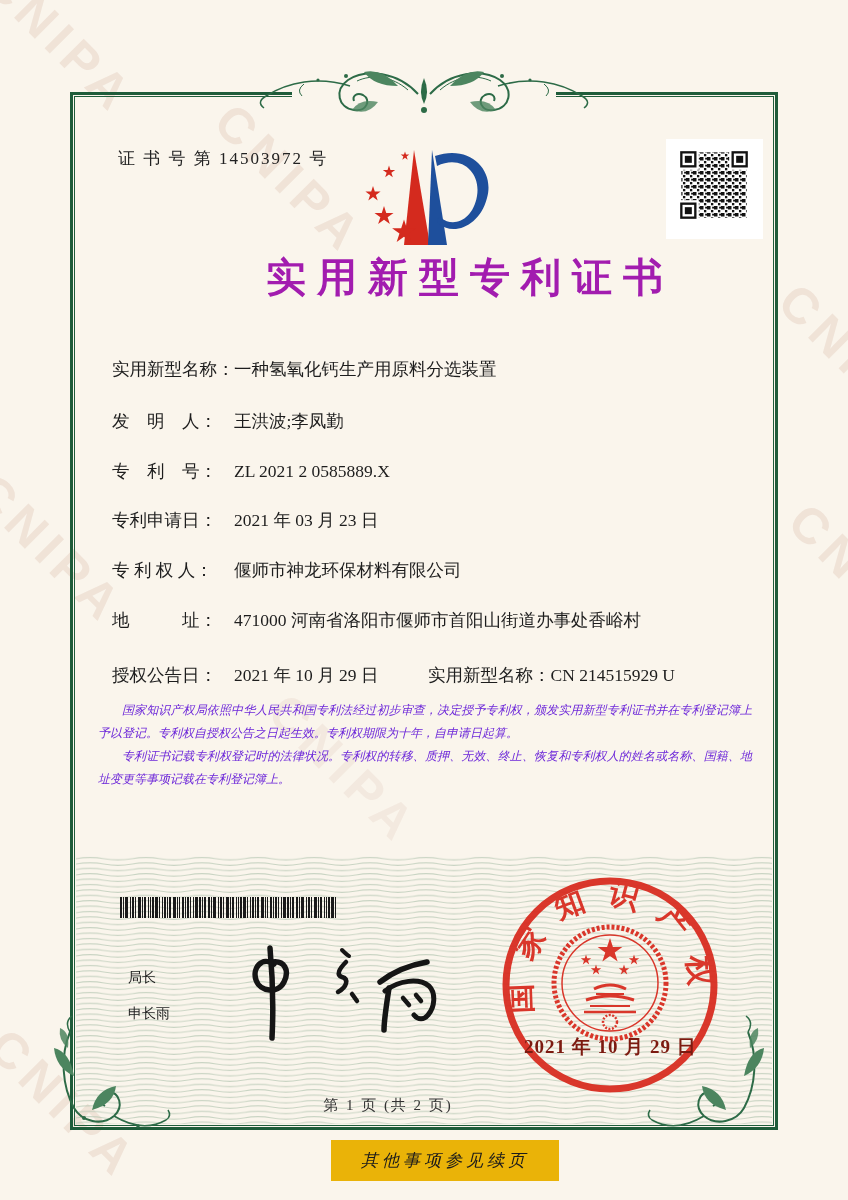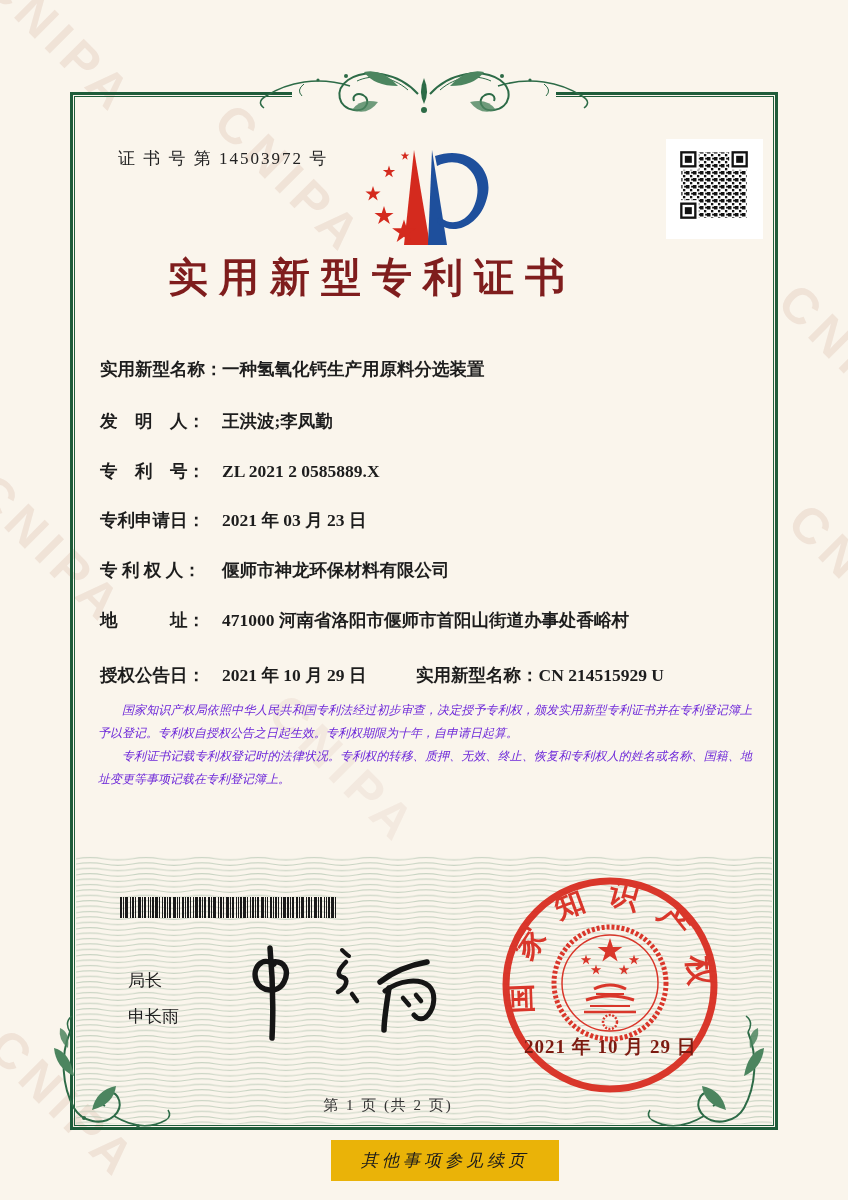--- a/index.html
+++ b/index.html
@@ -20,35 +20,35 @@
   .orn{position:absolute;}
   .orn-top{left:244px;top:46px;}
   .orn-bl{left:40px;top:1014px;}
   .orn-br{left:646px;top:1014px;transform:scaleX(-1);}
 
   .cert-no{position:absolute;left:118px;top:147px;font-size:17px;letter-spacing:2px;color:#222;}
   .logo{position:absolute;left:355px;top:142px;}
   .qr-patch{position:absolute;left:666px;top:139px;width:97px;height:100px;background:#ffffff;}
   .qr-patch svg{position:absolute;left:13px;top:11px;}
 
-  .title{position:absolute;left:70px;top:250px;width:604px;text-align:center;
-         font-size:40px;font-weight:bold;letter-spacing:11px;color:#7f1d1d;}
-
-  .row{position:absolute;left:100px;width:560px;font-size:17.5px;color:#1d1d1d;line-height:24px;white-space:nowrap;font-weight:bold;}
+  .title{position:absolute;left:70px;top:250px;width:604px;text-align:right;
+         font-size:40px;font-weight:bold;letter-spacing:11px;color:#a21caf;}
+
+  .row{position:absolute;left:112px;width:560px;font-size:17.5px;color:#1d1d1d;line-height:24px;white-space:nowrap;}
   .row .lab{display:inline-block;width:122px;}
   .row .val1{display:inline-block;width:194px;}
   .r1{top:357px}.r2{top:409px}.r3{top:459px}.r4{top:508px}.r5{top:558px}.r6{top:608px}.r7{top:663px}
 
   .paras{position:absolute;left:98px;top:699px;width:654px;font-size:12px;line-height:1.93;
          color:#6d28d9;text-align:justify;font-style:italic;}
   .paras p{margin:0;text-indent:2em;}
 
   .barcode{position:absolute;left:120px;top:897px;}
 
-  .sig-label{position:absolute;left:128px;font-size:17px;color:#222;
+  .sig-label{position:absolute;left:128px;font-size:14px;color:#222;
              font-family:"Liberation Sans","DejaVu Sans",sans-serif;}
   .sig-title{top:969px;} .sig-name{top:1005px;}
   .sig-svg{position:absolute;left:212px;top:928px;}
 
   .seal{position:absolute;left:498px;top:873px;opacity:.93;}
   .seal-date{position:absolute;left:524px;top:1034px;font-size:19px;font-weight:600;
              letter-spacing:1px;color:#7c1a10;white-space:nowrap;}
 
   .page-info{position:absolute;left:70px;top:1096px;width:636px;text-align:center;
              font-size:15px;letter-spacing:2px;color:#333;}

